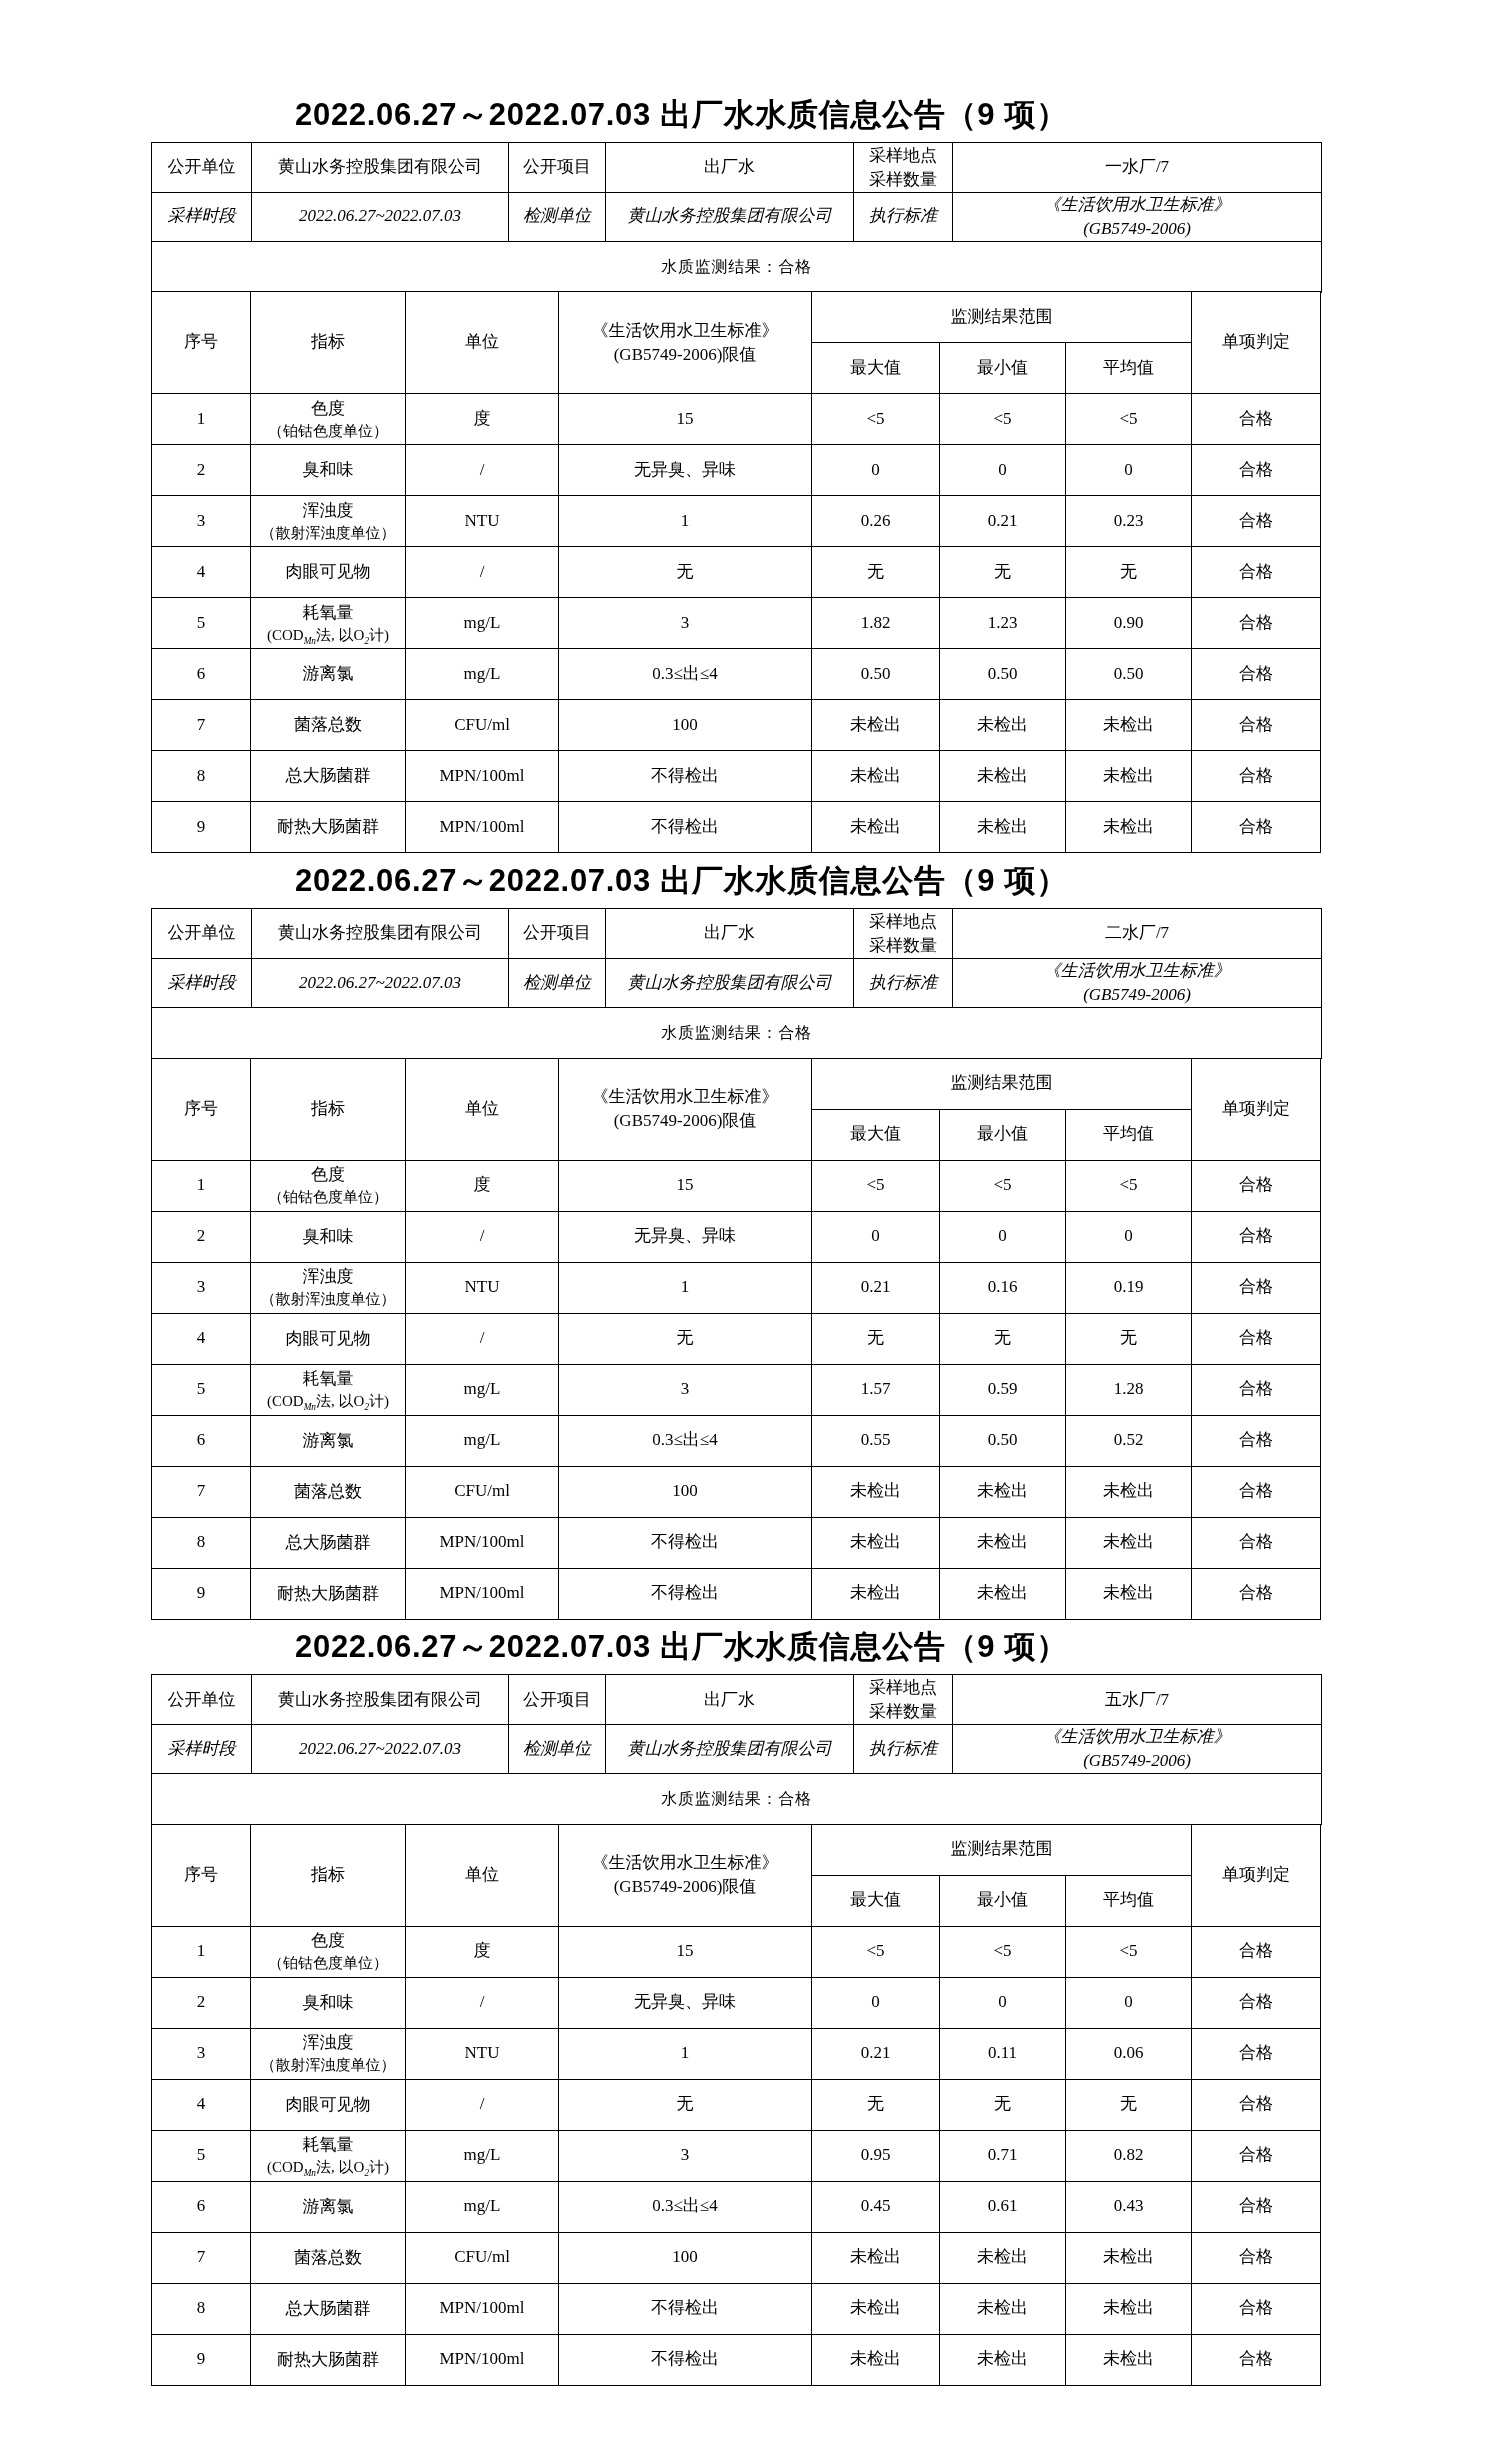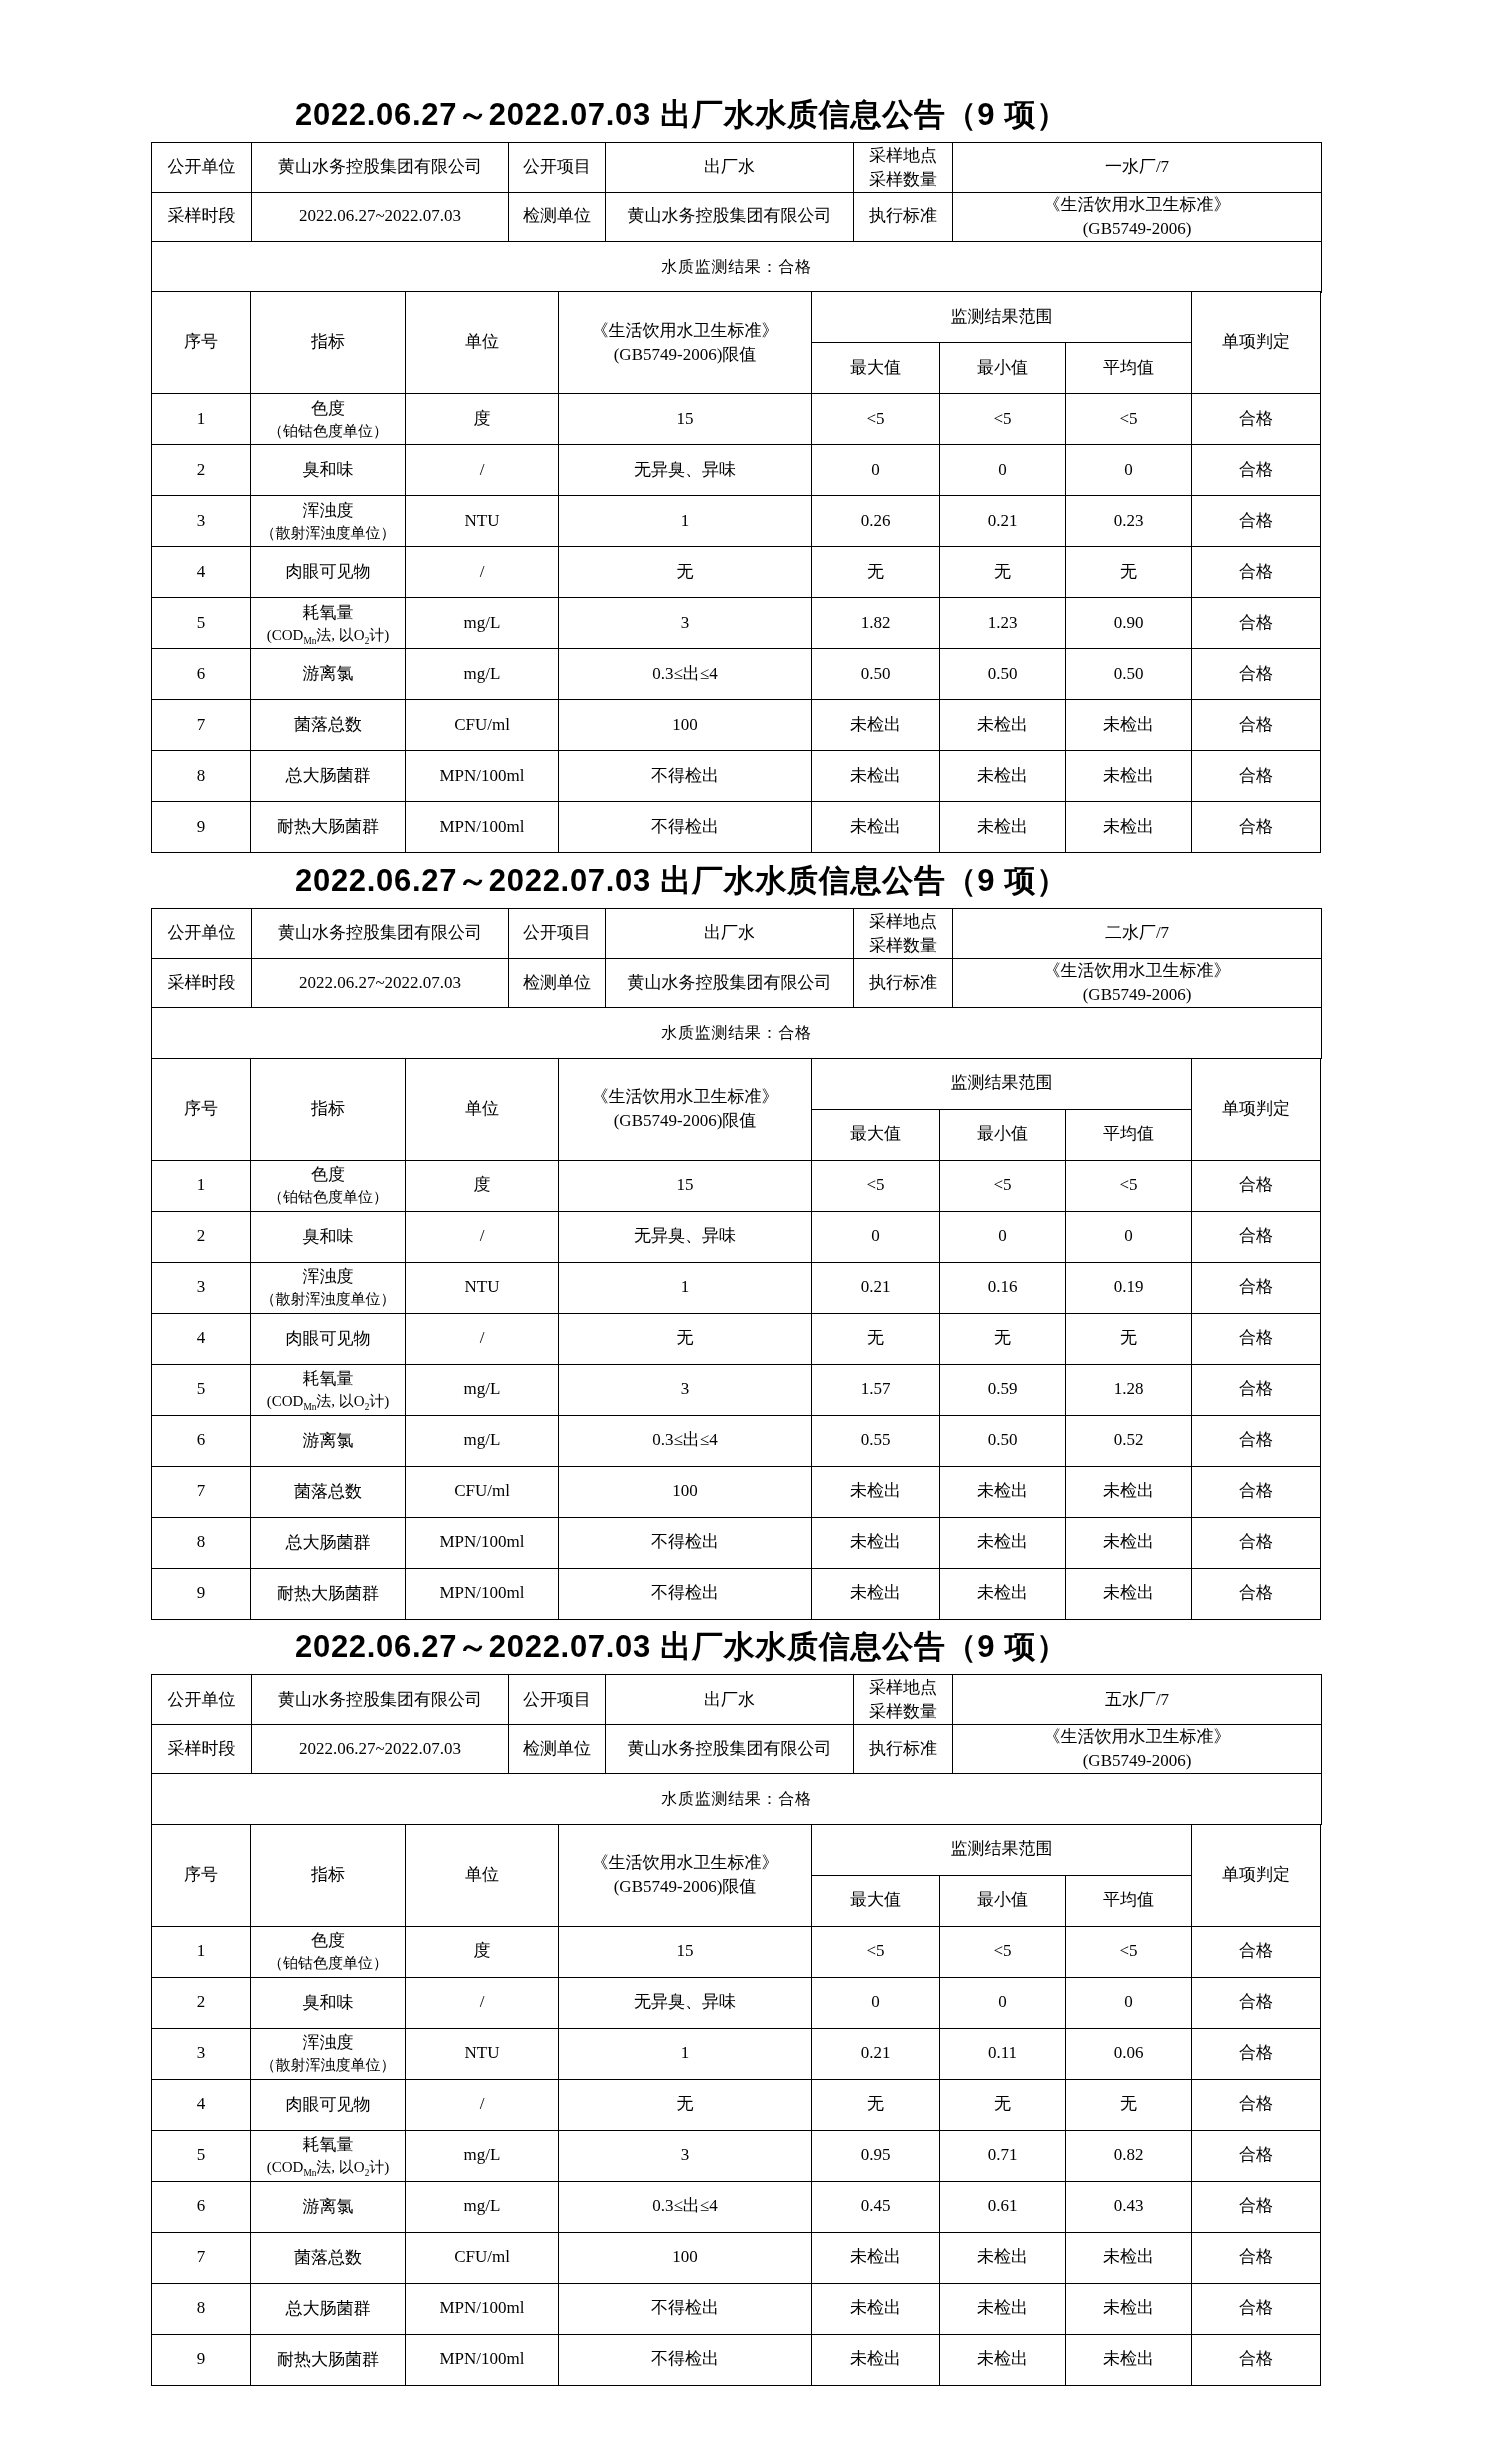--- a/index.html
+++ b/index.html
@@ -15,28 +15,28 @@
   }
   .report + .report .title{margin-top:10.8px;}
   table{border-collapse:collapse;table-layout:fixed;margin-left:151px;width:1170px;background:#fff;margin-top:10px;}
   .data-table{margin-top:-1.3px;}
   td,th{
     border:1.3px solid #000;text-align:center;vertical-align:middle;
     font-size:17px;font-weight:400;padding:0 2.7px;line-height:1.35;
     overflow:hidden;
   }
   .ir1{height:50px;}
-  .ir2{height:47px;}
+  .ir2{height:47px;font-style:italic;}
   .result-row{height:51px;}
   .result-row td{font-size:16px;letter-spacing:0.7px;}
   .hr{height:51px;}
   .data-table tbody tr{height:51px;}
   .l2{font-size:15px;line-height:1.25;}
   .two-line div{line-height:1.4;}
-  sub{font-size:0.62em;line-height:0;}
+  sub{font-size:0.62em;line-height:0;font-style:italic;}
 </style>
 </head>
 <body>
 
 <div class="page">
 
   <section class="report">
     <h1 class="title">2022.06.27～2022.07.03 出厂水水质信息公告（9 项）</h1>
 
     <table class="info-table">

